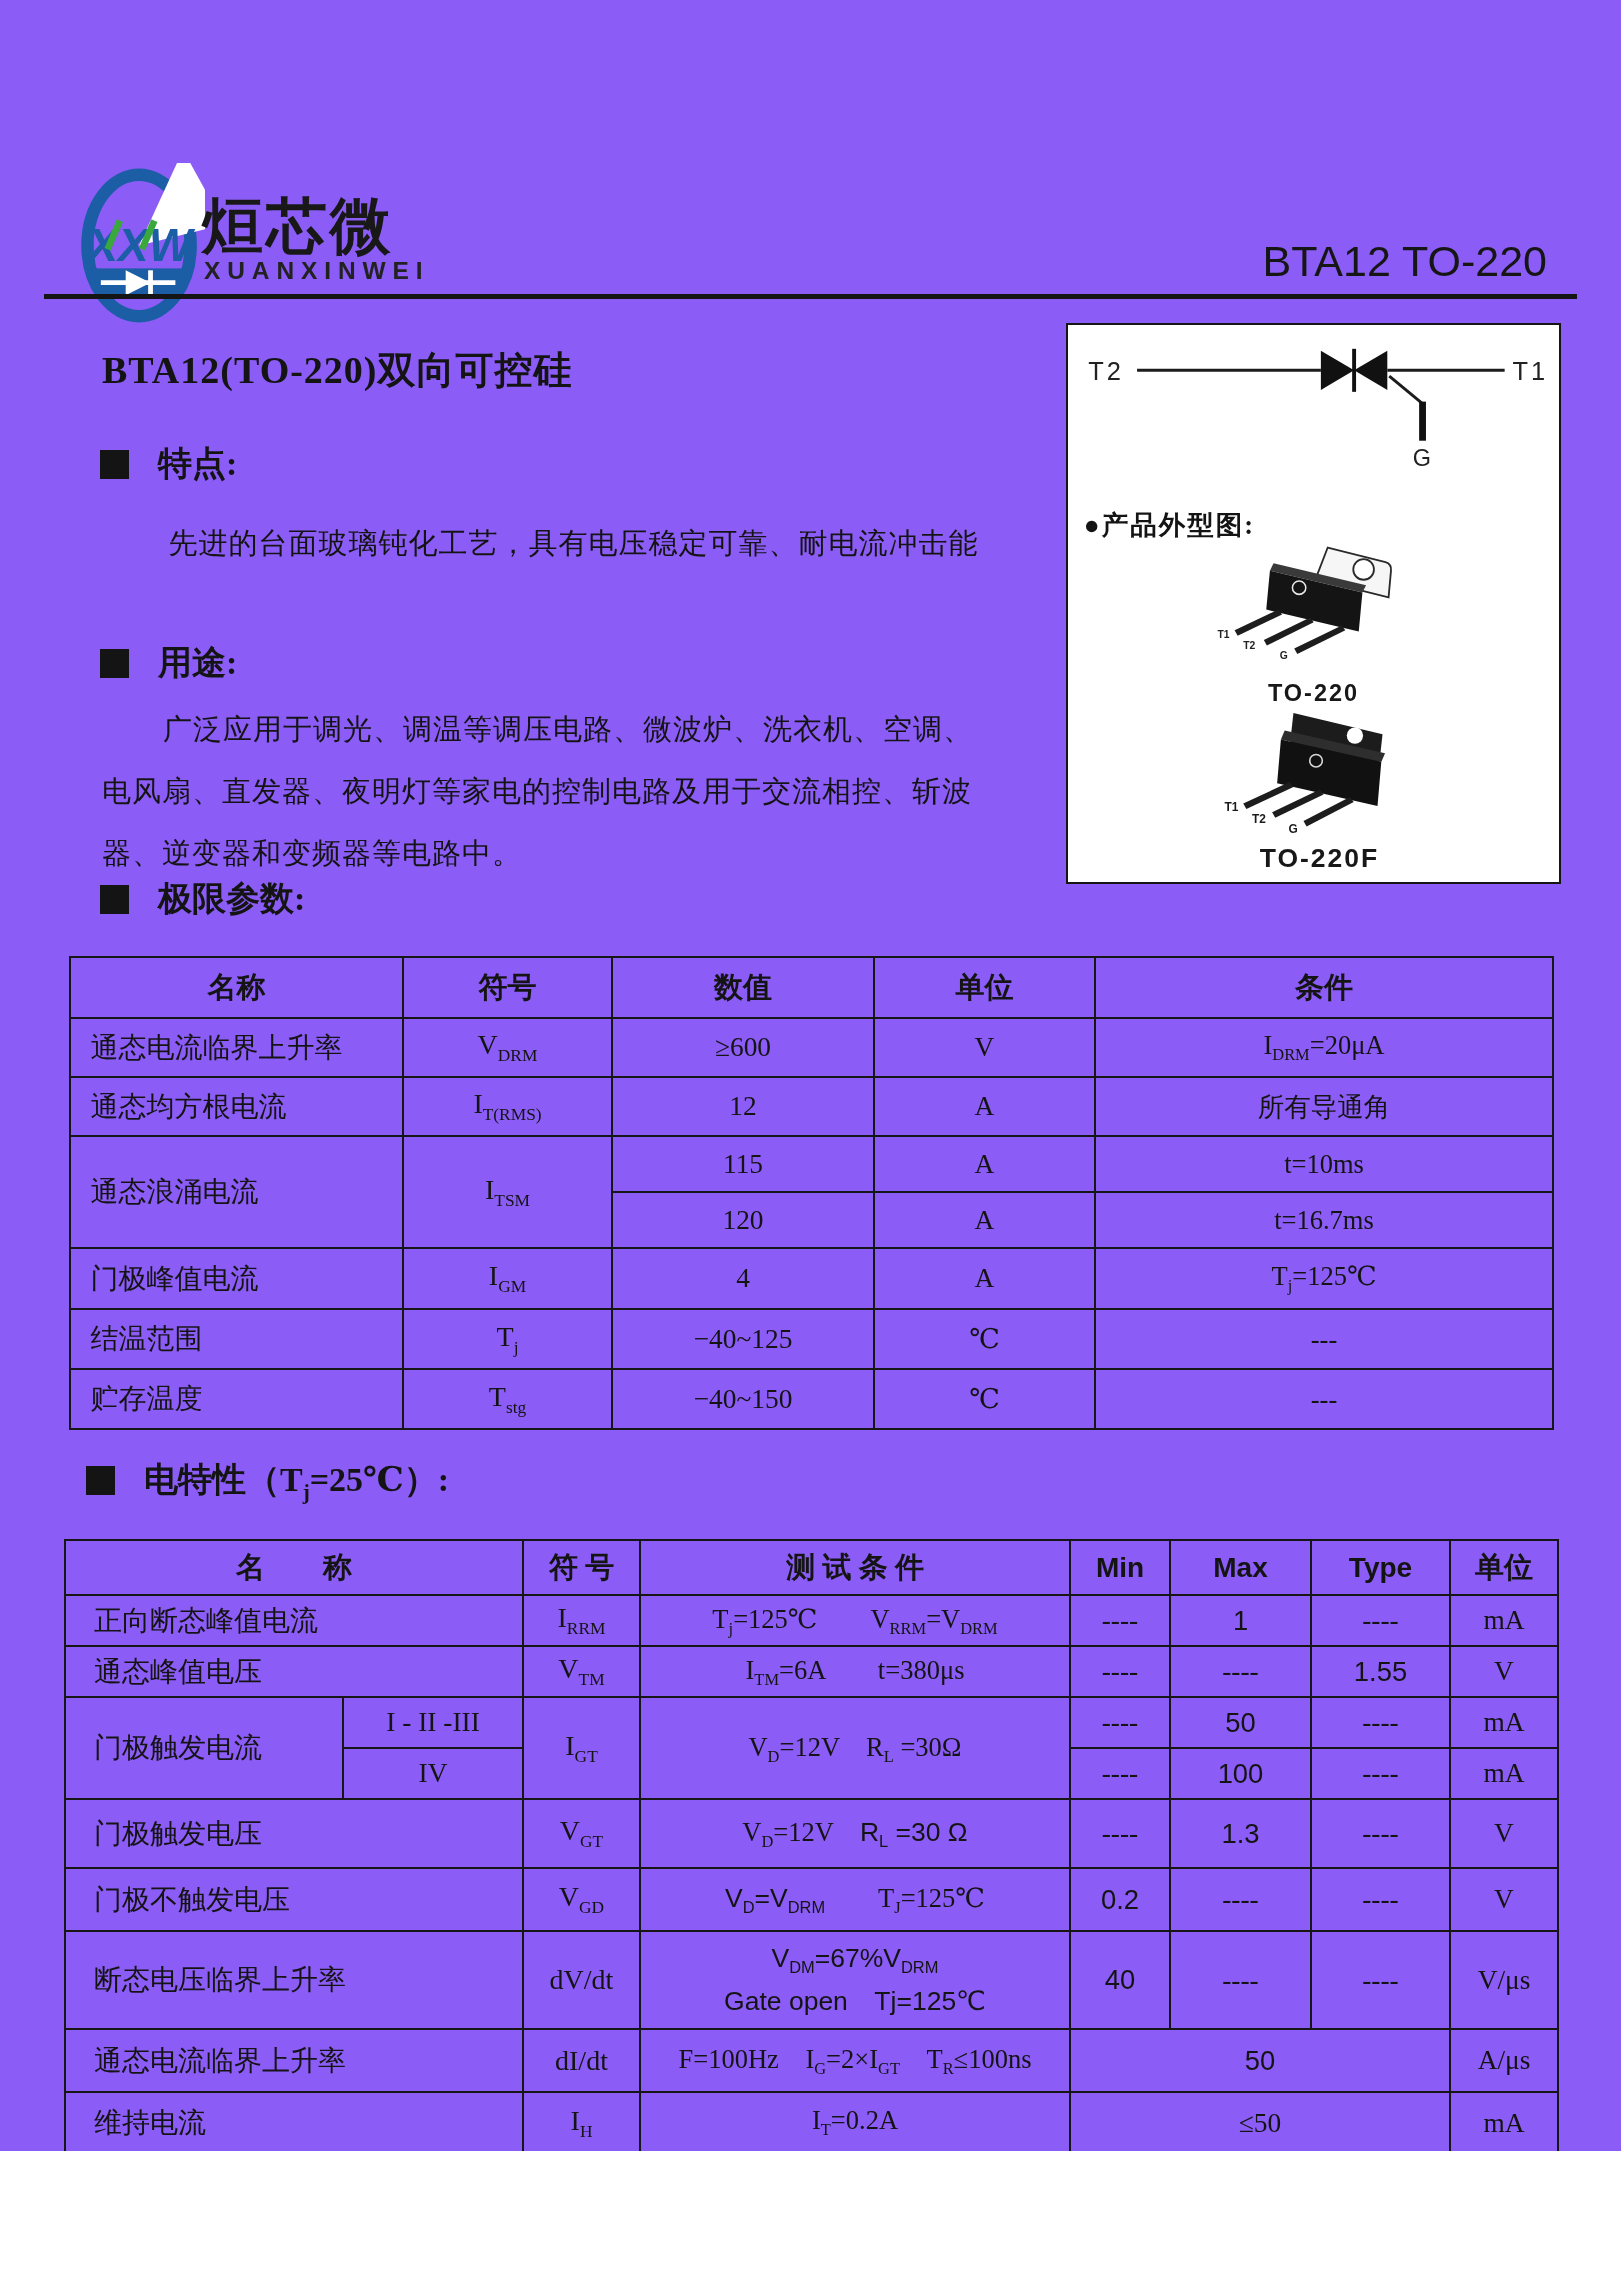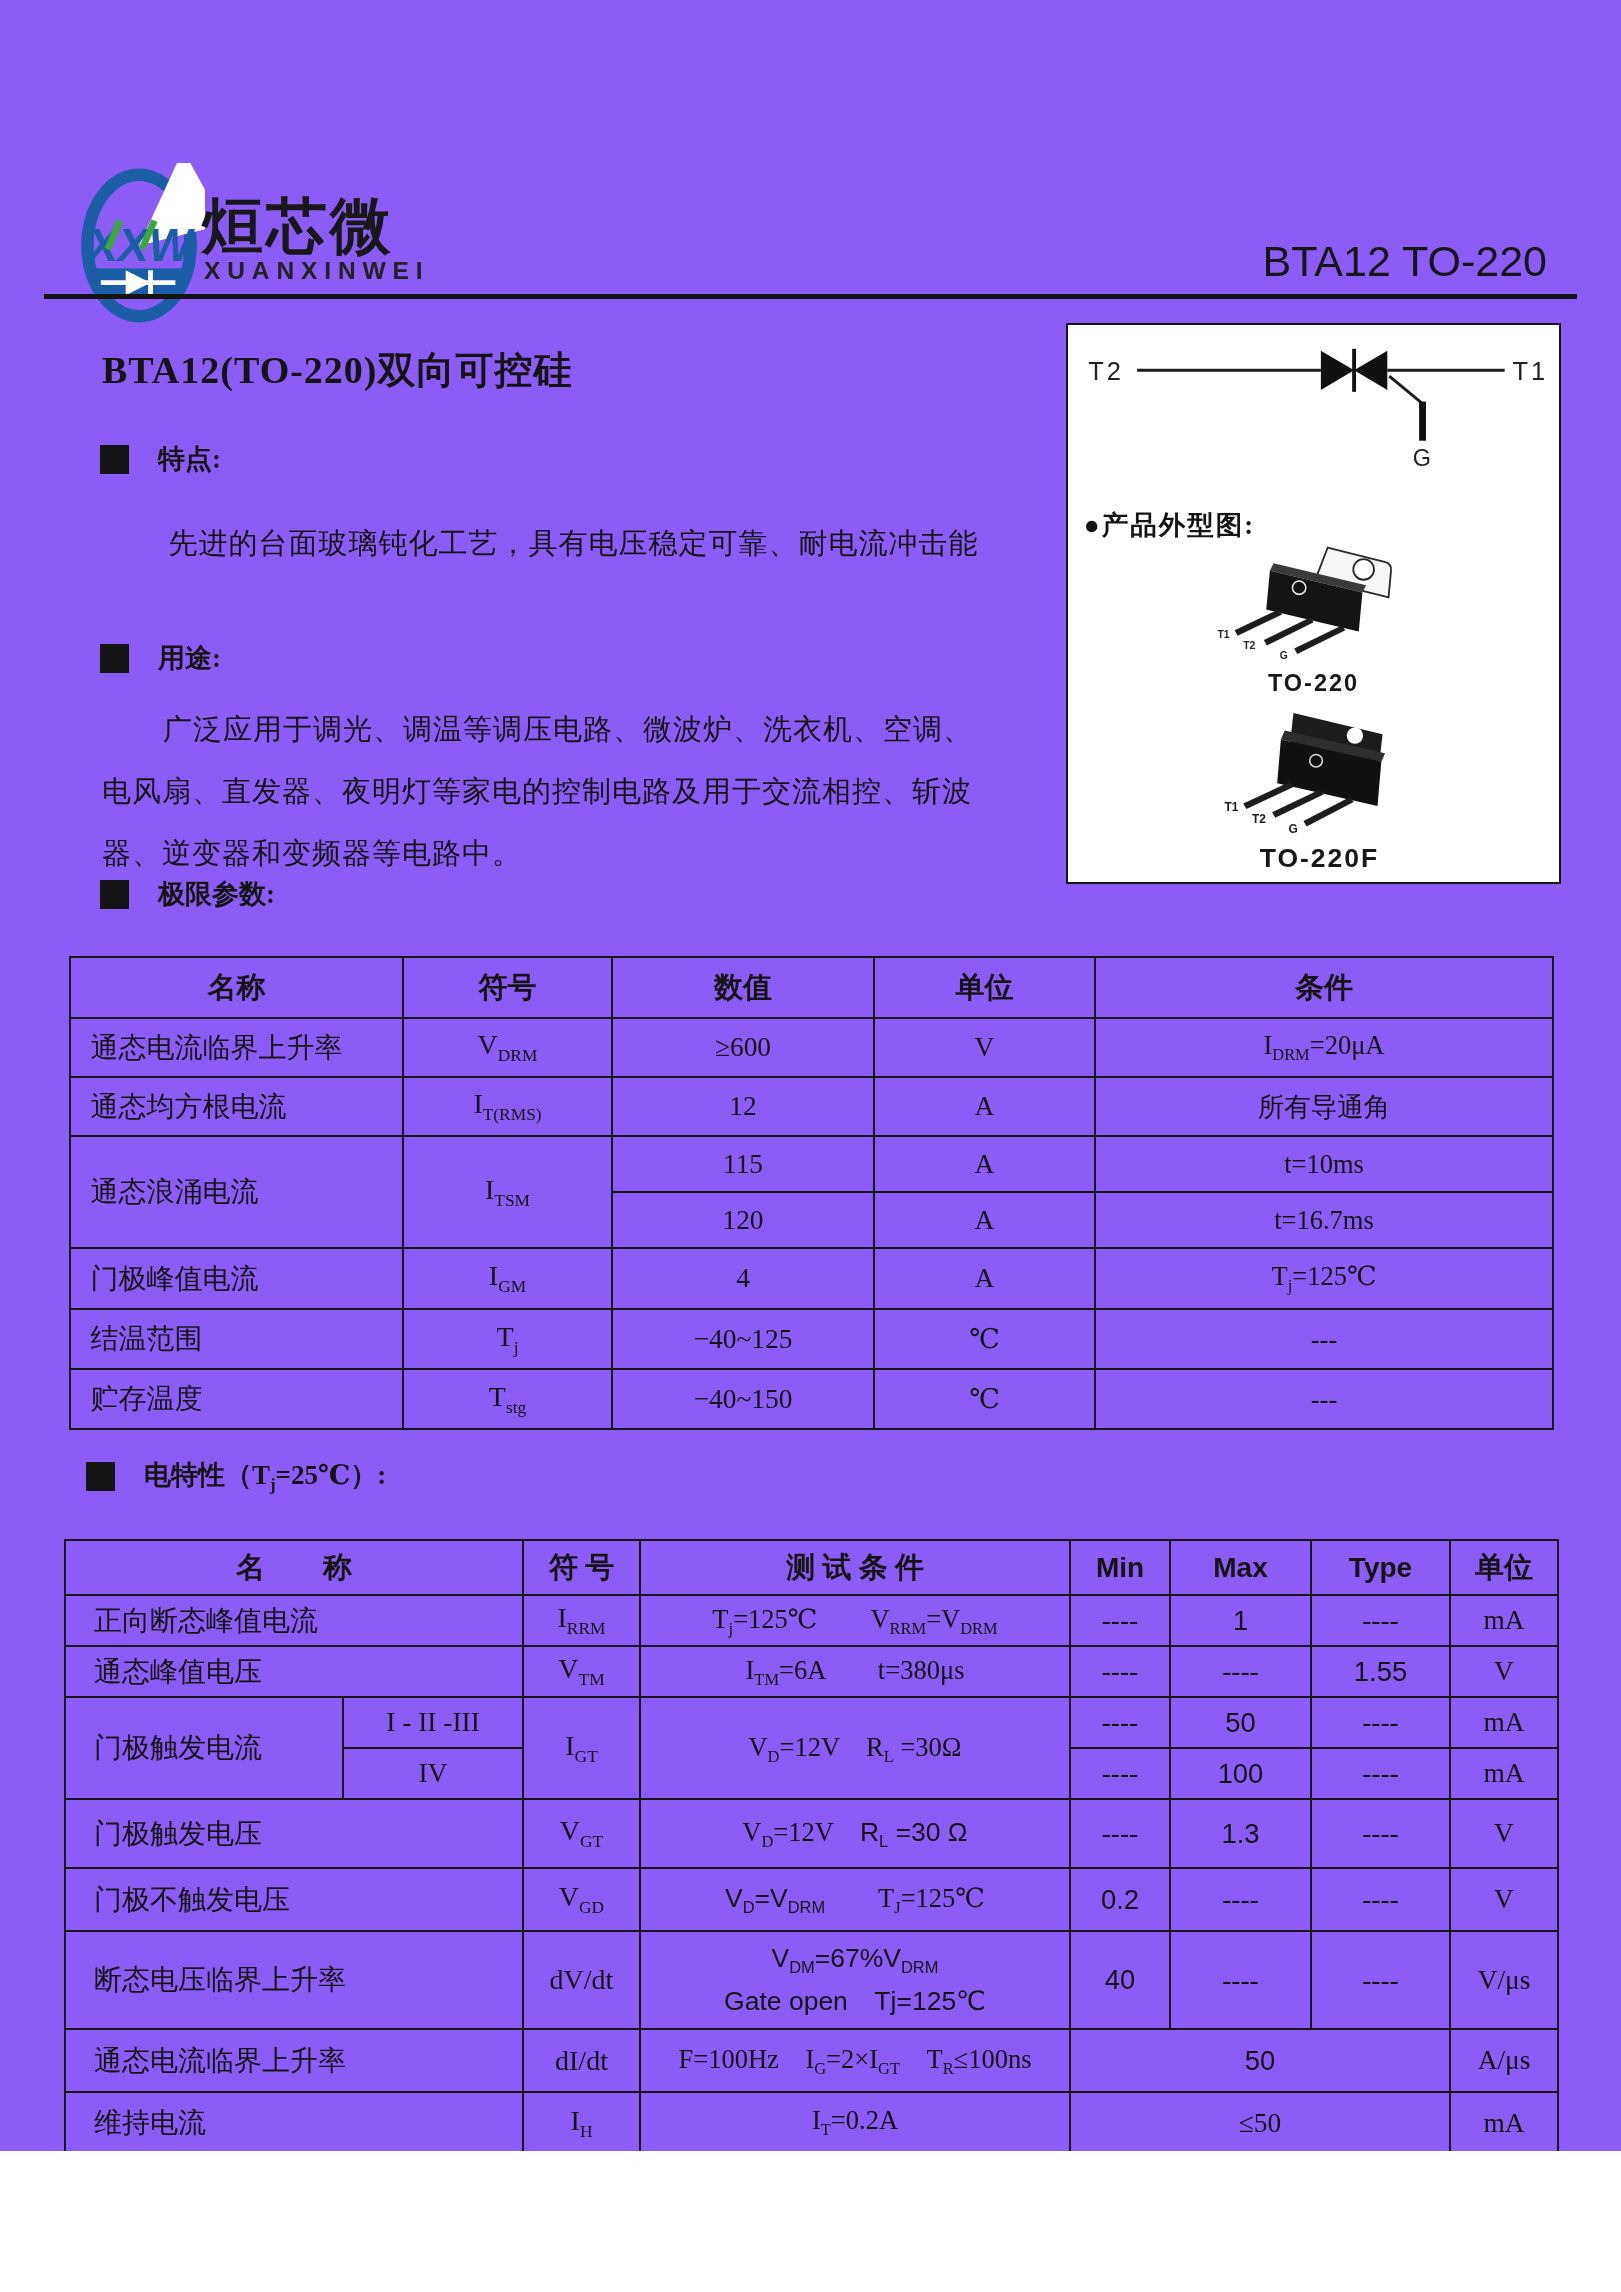--- a/index.html
+++ b/index.html
@@ -16,21 +16,21 @@
   .brand-cn { left:202px; top:186px; font-size:61px; font-weight:bold;
               font-family:"Liberation Sans","DejaVu Sans",sans-serif; letter-spacing:2.9px; color:#181818;}
   .brand-en { left:204px; top:257px; font-size:24.5px; font-weight:bold; letter-spacing:6.9px;
               font-family:"Liberation Sans","DejaVu Sans",sans-serif; color:#222;}
   .part-number { right:74px; top:237px; font-size:43px;
               font-family:"Liberation Sans","DejaVu Sans",sans-serif; color:#161616;}
   .hrule { left:44px; width:1533px; background:#151515; }
 
   .doc-title { left:102px; top:345px; font-size:38px; font-weight:bold; letter-spacing:1px; }
 
-  .sec-heading { display:flex; align-items:center; font-size:27px; font-weight:bold;text-align:center; }
+  .sec-heading { display:flex; align-items:center; font-size:34px; font-weight:bold;text-align:center; }
   .sec-heading .sq { width:29px; height:29px; background:#141414; margin-right:29px; flex:none; }
 
   .para { font-size:29px; line-height:63px; white-space:nowrap; letter-spacing:1px; }
   .para .indent { text-indent:61px; }
 
   
   .fig-box { left:1066px; top:323px; width:495px; height:561px; border:2.9px solid #151515; background:#fff; }
   .fig-label { left:15.7px; top:182px; font-size:26.5px; font-weight:bold; letter-spacing:2px; }
   .pkg-caption { width:100%; text-align:center; font-weight:bold; letter-spacing:2px;
                  font-family:"Liberation Sans","DejaVu Sans",sans-serif; color:#181818; }
@@ -107,21 +107,21 @@
       <polygon points="110,52 262,88 268,76 116,40" fill="#3a3a3a"></polygon>
       <polygon points="110,52 262,88 256,152 104,116" fill="#141414"></polygon>
       <circle cx="158" cy="80" r="11" fill="none" stroke="#e8e8e8" stroke-width="2.5"></circle>
       <polygon points="124,116 52,150 57,159 130,124" fill="#1d1d1d"></polygon>
       <polygon points="176,129 100,166 105,175 182,137" fill="#1d1d1d"></polygon>
       <polygon points="228,142 150,180 155,189 234,150" fill="#1d1d1d"></polygon>
       <text x="24" y="162" font-size="17" font-weight="bold" fill="#222" font-family="Liberation Sans, DejaVu Sans, sans-serif">T1</text>
       <text x="66" y="181" font-size="17" font-weight="bold" fill="#222" font-family="Liberation Sans, DejaVu Sans, sans-serif">T2</text>
       <text x="126" y="198" font-size="17" font-weight="bold" fill="#222" font-family="Liberation Sans, DejaVu Sans, sans-serif">G</text>
     </svg>
-    <div class="abs pkg-caption" style="top:345px; font-size:23.5px;">TO-220</div>
+    <div class="abs pkg-caption" style="top:355px; font-size:23.5px;">TO-220</div>
 
     <svg class="abs" style="left:69px; top:378px;" width="343" height="133" viewBox="0 0 360 212">
       <polygon points="156,16 298,50 292,104 150,70" fill="#1c1c1c"></polygon>
       <circle cx="254" cy="52" r="13" fill="#fff"></circle>
       <polygon points="136,58 296,94 302,80 142,44" fill="#2e2e2e"></polygon>
       <polygon points="136,58 296,94 290,164 130,128" fill="#111"></polygon>
       <circle cx="192" cy="92" r="10" fill="none" stroke="#d8d8d8" stroke-width="2.5"></circle>
       <polygon points="150,126 76,160 81,169 156,134" fill="#1d1d1d"></polygon>
       <polygon points="198,138 122,174 127,183 204,146" fill="#1d1d1d"></polygon>
       <polygon points="246,150 172,188 177,197 252,158" fill="#1d1d1d"></polygon>

